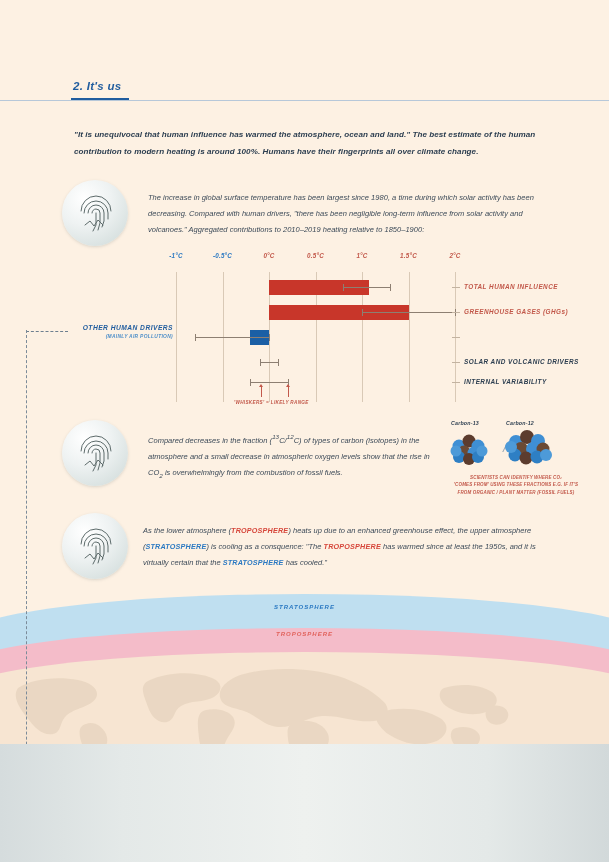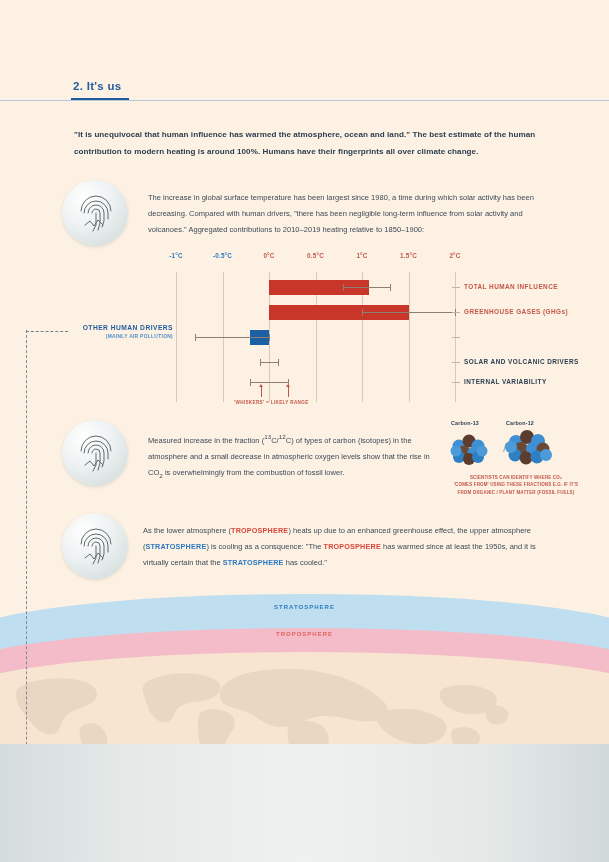--- a/index.html
+++ b/index.html
@@ -2,21 +2,21 @@
 <html><head>
 <meta charset="utf-8">
 <style>
   html,body{margin:0;padding:0;}
   body{
     width:609px;height:862px;overflow:hidden;position:relative;
     background:#fdf1e3;
     font-family:"Liberation Sans","DejaVu Sans",sans-serif;
     color:#34495e;
   }
-  .page{position:absolute;inset:0;}
+  .page{position:absolute;inset:0;font-style:italic;}
 
   
   #section-title{
     position:absolute;left:73px;top:80px;
     font-size:11.5px;font-weight:bold;color:#1f5c9e;letter-spacing:.3px;
   }
   #title-rule{
     position:absolute;left:71px;top:98px;width:58px;height:2px;background:#1f5c9e;
   }
   #title-rule-long{
@@ -217,21 +217,21 @@
           <path d="M10 20a8 8 0 0 1 16 0v8l-2 6"></path>
           <path d="M14 20a4 4 0 0 1 8 0v10l-2 7"></path>
           <path d="M18 20v12l-3 6"></path>
           <path d="M3 18a15 15 0 0 1 30 0"></path>
           <path d="M7 32l5-4 4 5 4-6 5 5"></path>
         </g>
       </svg>
     </span>
   </div>
   <div class="para" style="left:148px;top:429px;width:292px;">
-    <span>Measured increase in the fraction (</span><sup>13</sup><span>C/</span><sup>12</sup><span>C</span><span>) of types of carbon (isotopes) in the atmosphere and a small decrease in atmospheric oxygen levels show that the rise in CO</span><sub>2</sub><span> is overwhelmingly from the combustion of fossil lower.</span>
+    <span>Compared decreases in the fraction (</span><sup>13</sup><span>C/</span><sup>12</sup><span>C</span><span>) of types of carbon (isotopes) in the atmosphere and a small decrease in atmospheric oxygen levels show that the rise in CO</span><sub>2</sub><span> is overwhelmingly from the combustion of fossil fuels.</span>
   </div>
 
   <div id="isotopes">
     <div class="iso-name" style="left:2px;top:0px;">Carbon-13</div>
     <div class="iso-name" style="left:57px;top:0px;">Carbon-12</div>
     <span>
       <svg width="48" height="40" viewBox="0 0 48 40" style="position:absolute;left:-2px;top:10px;">
         <g>
           <circle cx="12" cy="16" r="6.5" fill="#3f8fd4"></circle>
             <circle cx="22" cy="11" r="6.5" fill="#5c3c2e"></circle>

